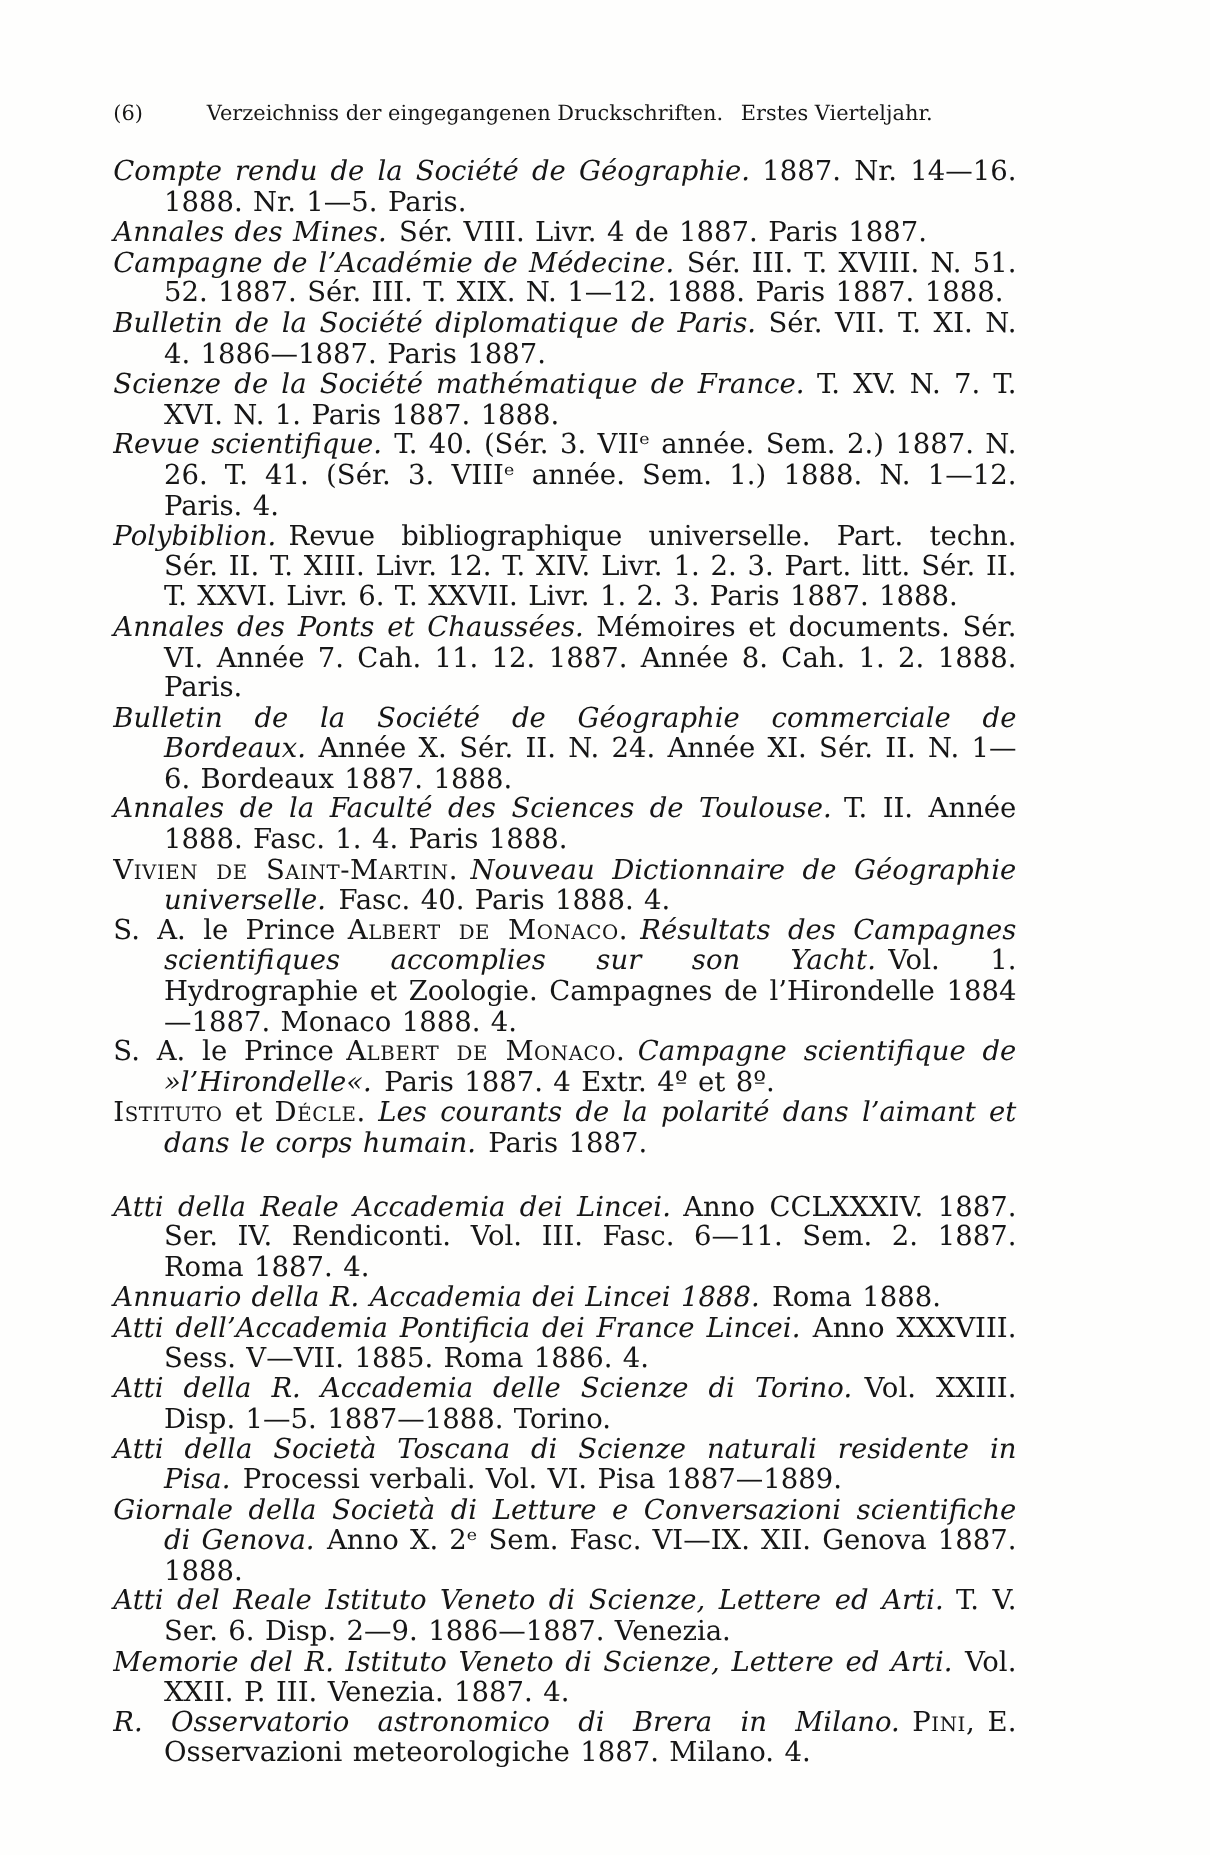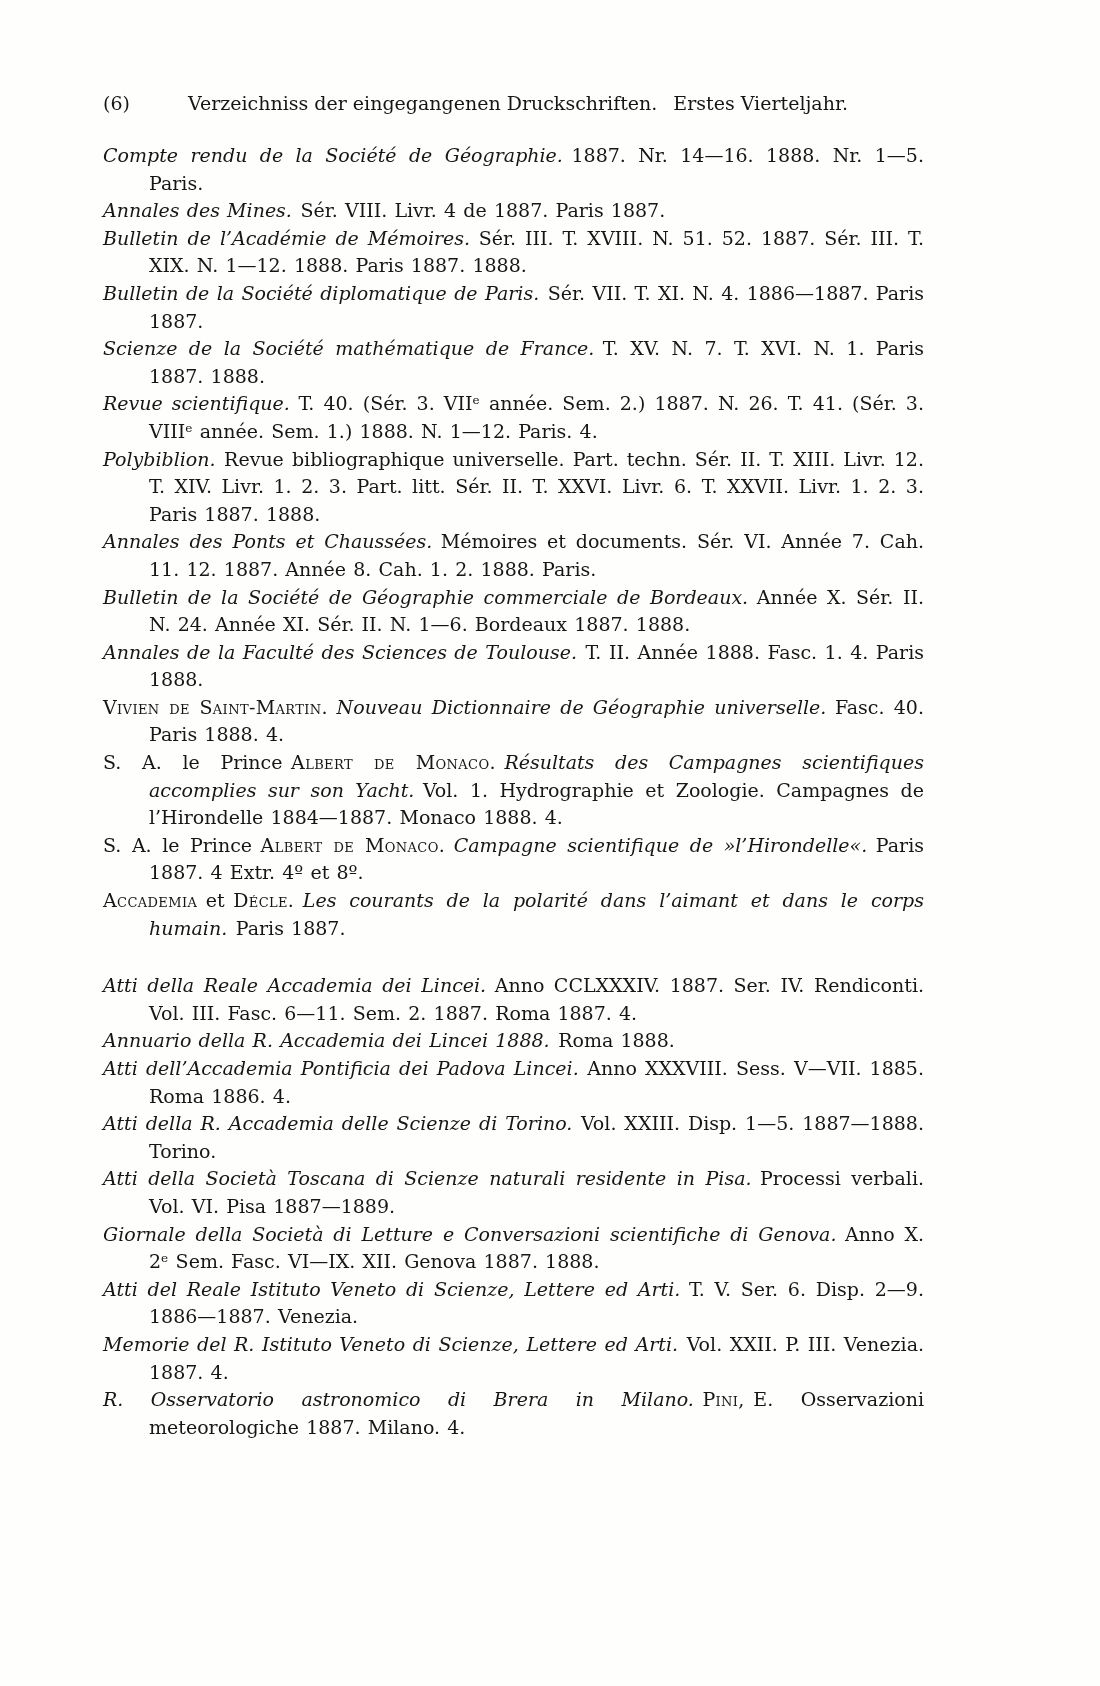--- a/index.html
+++ b/index.html
@@ -31,21 +31,21 @@
   }
   .header-title {
     margin-right: 16px;
   }
   .bib-list {
     margin: 0;
     padding: 0;
   }
   .entry {
     margin: 0;
-    font-size: 19px;
+    font-size: 25px;
     line-height: 27.6px;
     text-align: justify;
     padding-left: 46px;
     text-indent: -46px;
     word-spacing: 0.06em;
   }
   .entry span {
     text-indent: 0;
   }
   .entry span:not(:last-child) {
@@ -71,35 +71,35 @@
 <div class="page">
   <div class="page-header">
     <span class="page-number">(6)</span>
     <span class="header-title">Verzeichniss der eingegangenen Druckschriften.</span>
     <span class="header-subtitle">Erstes Vierteljahr.</span>
   </div>
 
   <div class="bib-list">
       <p class="entry"><span class="seg-italic">Compte rendu de la Société de Géographie.</span><span class="seg-roman">1887.  Nr. 14—16.  1888.  Nr. 1—5.  Paris.</span></p>
       <p class="entry"><span class="seg-italic">Annales des Mines.</span><span class="seg-roman">Sér. VIII.  Livr. 4 de 1887.  Paris 1887.</span></p>
-      <p class="entry"><span class="seg-italic">Bulletin de l’Académie de Mémoires.</span><span class="seg-roman">Sér. III.  T. XVIII.  N. 51. 52.  1887.  Sér. III. T. XIX.  N. 1—12.  1888.  Paris 1887.  1888.</span></p>
+      <p class="entry"><span class="seg-italic">Campagne de l’Académie de Médecine.</span><span class="seg-roman">Sér. III.  T. XVIII.  N. 51. 52.  1887.  Sér. III. T. XIX.  N. 1—12.  1888.  Paris 1887.  1888.</span></p>
       <p class="entry"><span class="seg-italic">Bulletin de la Société diplomatique de Paris.</span><span class="seg-roman">Sér. VII.  T. XI.  N. 4.  1886—1887. Paris 1887.</span></p>
       <p class="entry"><span class="seg-italic">Scienze de la Société mathématique de France.</span><span class="seg-roman">T. XV.  N. 7.  T. XVI.  N. 1.  Paris 1887.  1888.</span></p>
       <p class="entry"><span class="seg-italic">Revue scientifique.</span><span class="seg-roman">T. 40.  (Sér. 3.  VIIᵉ année.  Sem. 2.)  1887.  N. 26.  T. 41.  (Sér. 3. VIIIᵉ année.  Sem. 1.)  1888.  N. 1—12.  Paris.  4.</span></p>
       <p class="entry"><span class="seg-italic">Polybiblion.</span><span class="seg-roman">Revue bibliographique universelle.  Part. techn.  Sér. II.  T. XIII.  Livr. 12. T. XIV.  Livr. 1. 2. 3.  Part. litt.  Sér. II.  T. XXVI.  Livr. 6.  T. XXVII.  Livr. 1. 2. 3. Paris 1887.  1888.</span></p>
       <p class="entry"><span class="seg-italic">Annales des Ponts et Chaussées.</span><span class="seg-roman">Mémoires et documents.  Sér. VI.  Année 7.  Cah. 11. 12. 1887.  Année 8.  Cah. 1. 2.  1888.  Paris.</span></p>
       <p class="entry"><span class="seg-italic">Bulletin de la Société de Géographie commerciale de Bordeaux.</span><span class="seg-roman">Année X.  Sér. II.  N. 24. Année XI.  Sér. II.  N. 1—6.  Bordeaux 1887.  1888.</span></p>
       <p class="entry"><span class="seg-italic">Annales de la Faculté des Sciences de Toulouse.</span><span class="seg-roman">T. II.  Année 1888.  Fasc. 1.  4. Paris 1888.</span></p>
       <p class="entry"><span class="seg-smallcaps">Vivien de Saint-Martin.</span><span class="seg-italic">Nouveau Dictionnaire de Géographie universelle.</span><span class="seg-roman">Fasc. 40. Paris 1888.  4.</span></p>
       <p class="entry"><span class="seg-roman">S. A. le Prince</span><span class="seg-smallcaps">Albert de Monaco.</span><span class="seg-italic">Résultats des Campagnes scientifiques accomplies sur son Yacht.</span><span class="seg-roman">Vol. 1.  Hydrographie et Zoologie.  Campagnes de l’Hirondelle 1884—1887.  Monaco 1888.  4.</span></p>
       <p class="entry"><span class="seg-roman">S. A. le Prince</span><span class="seg-smallcaps">Albert de Monaco.</span><span class="seg-italic">Campagne scientifique de »l’Hirondelle«.</span><span class="seg-roman">Paris 1887. 4 Extr.  4º et 8º.</span></p>
-      <p class="entry"><span class="seg-smallcaps">Accademia</span><span class="seg-roman">et</span><span class="seg-smallcaps">Décle.</span><span class="seg-italic">Les courants de la polarité dans l’aimant et dans le corps humain.</span><span class="seg-roman">Paris 1887.</span></p>
+      <p class="entry"><span class="seg-smallcaps">Istituto</span><span class="seg-roman">et</span><span class="seg-smallcaps">Décle.</span><span class="seg-italic">Les courants de la polarité dans l’aimant et dans le corps humain.</span><span class="seg-roman">Paris 1887.</span></p>
       <p class="entry gap-before"><span class="seg-italic">Atti della Reale Accademia dei Lincei.</span><span class="seg-roman">Anno CCLXXXIV.  1887.  Ser. IV.  Rendiconti. Vol. III.  Fasc. 6—11.  Sem. 2.  1887.  Roma 1887.  4.</span></p>
       <p class="entry"><span class="seg-italic">Annuario della R. Accademia dei Lincei 1888.</span><span class="seg-roman">Roma 1888.</span></p>
-      <p class="entry"><span class="seg-italic">Atti dell’Accademia Pontificia dei Padova Lincei.</span><span class="seg-roman">Anno XXXVIII.  Sess. V—VII.  1885. Roma 1886.  4.</span></p>
+      <p class="entry"><span class="seg-italic">Atti dell’Accademia Pontificia dei France Lincei.</span><span class="seg-roman">Anno XXXVIII.  Sess. V—VII.  1885. Roma 1886.  4.</span></p>
       <p class="entry"><span class="seg-italic">Atti della R. Accademia delle Scienze di Torino.</span><span class="seg-roman">Vol. XXIII.  Disp. 1—5.  1887—1888. Torino.</span></p>
       <p class="entry"><span class="seg-italic">Atti della Società Toscana di Scienze naturali residente in Pisa.</span><span class="seg-roman">Processi verbali.  Vol. VI. Pisa 1887—1889.</span></p>
       <p class="entry"><span class="seg-italic">Giornale della Società di Letture e Conversazioni scientifiche di Genova.</span><span class="seg-roman">Anno X.  2ᵉ Sem. Fasc. VI—IX. XII.  Genova 1887.  1888.</span></p>
       <p class="entry"><span class="seg-italic">Atti del Reale Istituto Veneto di Scienze, Lettere ed Arti.</span><span class="seg-roman">T. V.  Ser. 6.  Disp. 2—9. 1886—1887.  Venezia.</span></p>
       <p class="entry"><span class="seg-italic">Memorie del R. Istituto Veneto di Scienze, Lettere ed Arti.</span><span class="seg-roman">Vol. XXII.  P. III.  Venezia. 1887.  4.</span></p>
       <p class="entry"><span class="seg-italic">R. Osservatorio astronomico di Brera in Milano.</span><span class="seg-smallcaps">Pini,</span><span class="seg-roman">E.  Osservazioni meteorologiche 1887.  Milano.  4.</span></p>
     </div>
 </div>
 
 </body></html>

